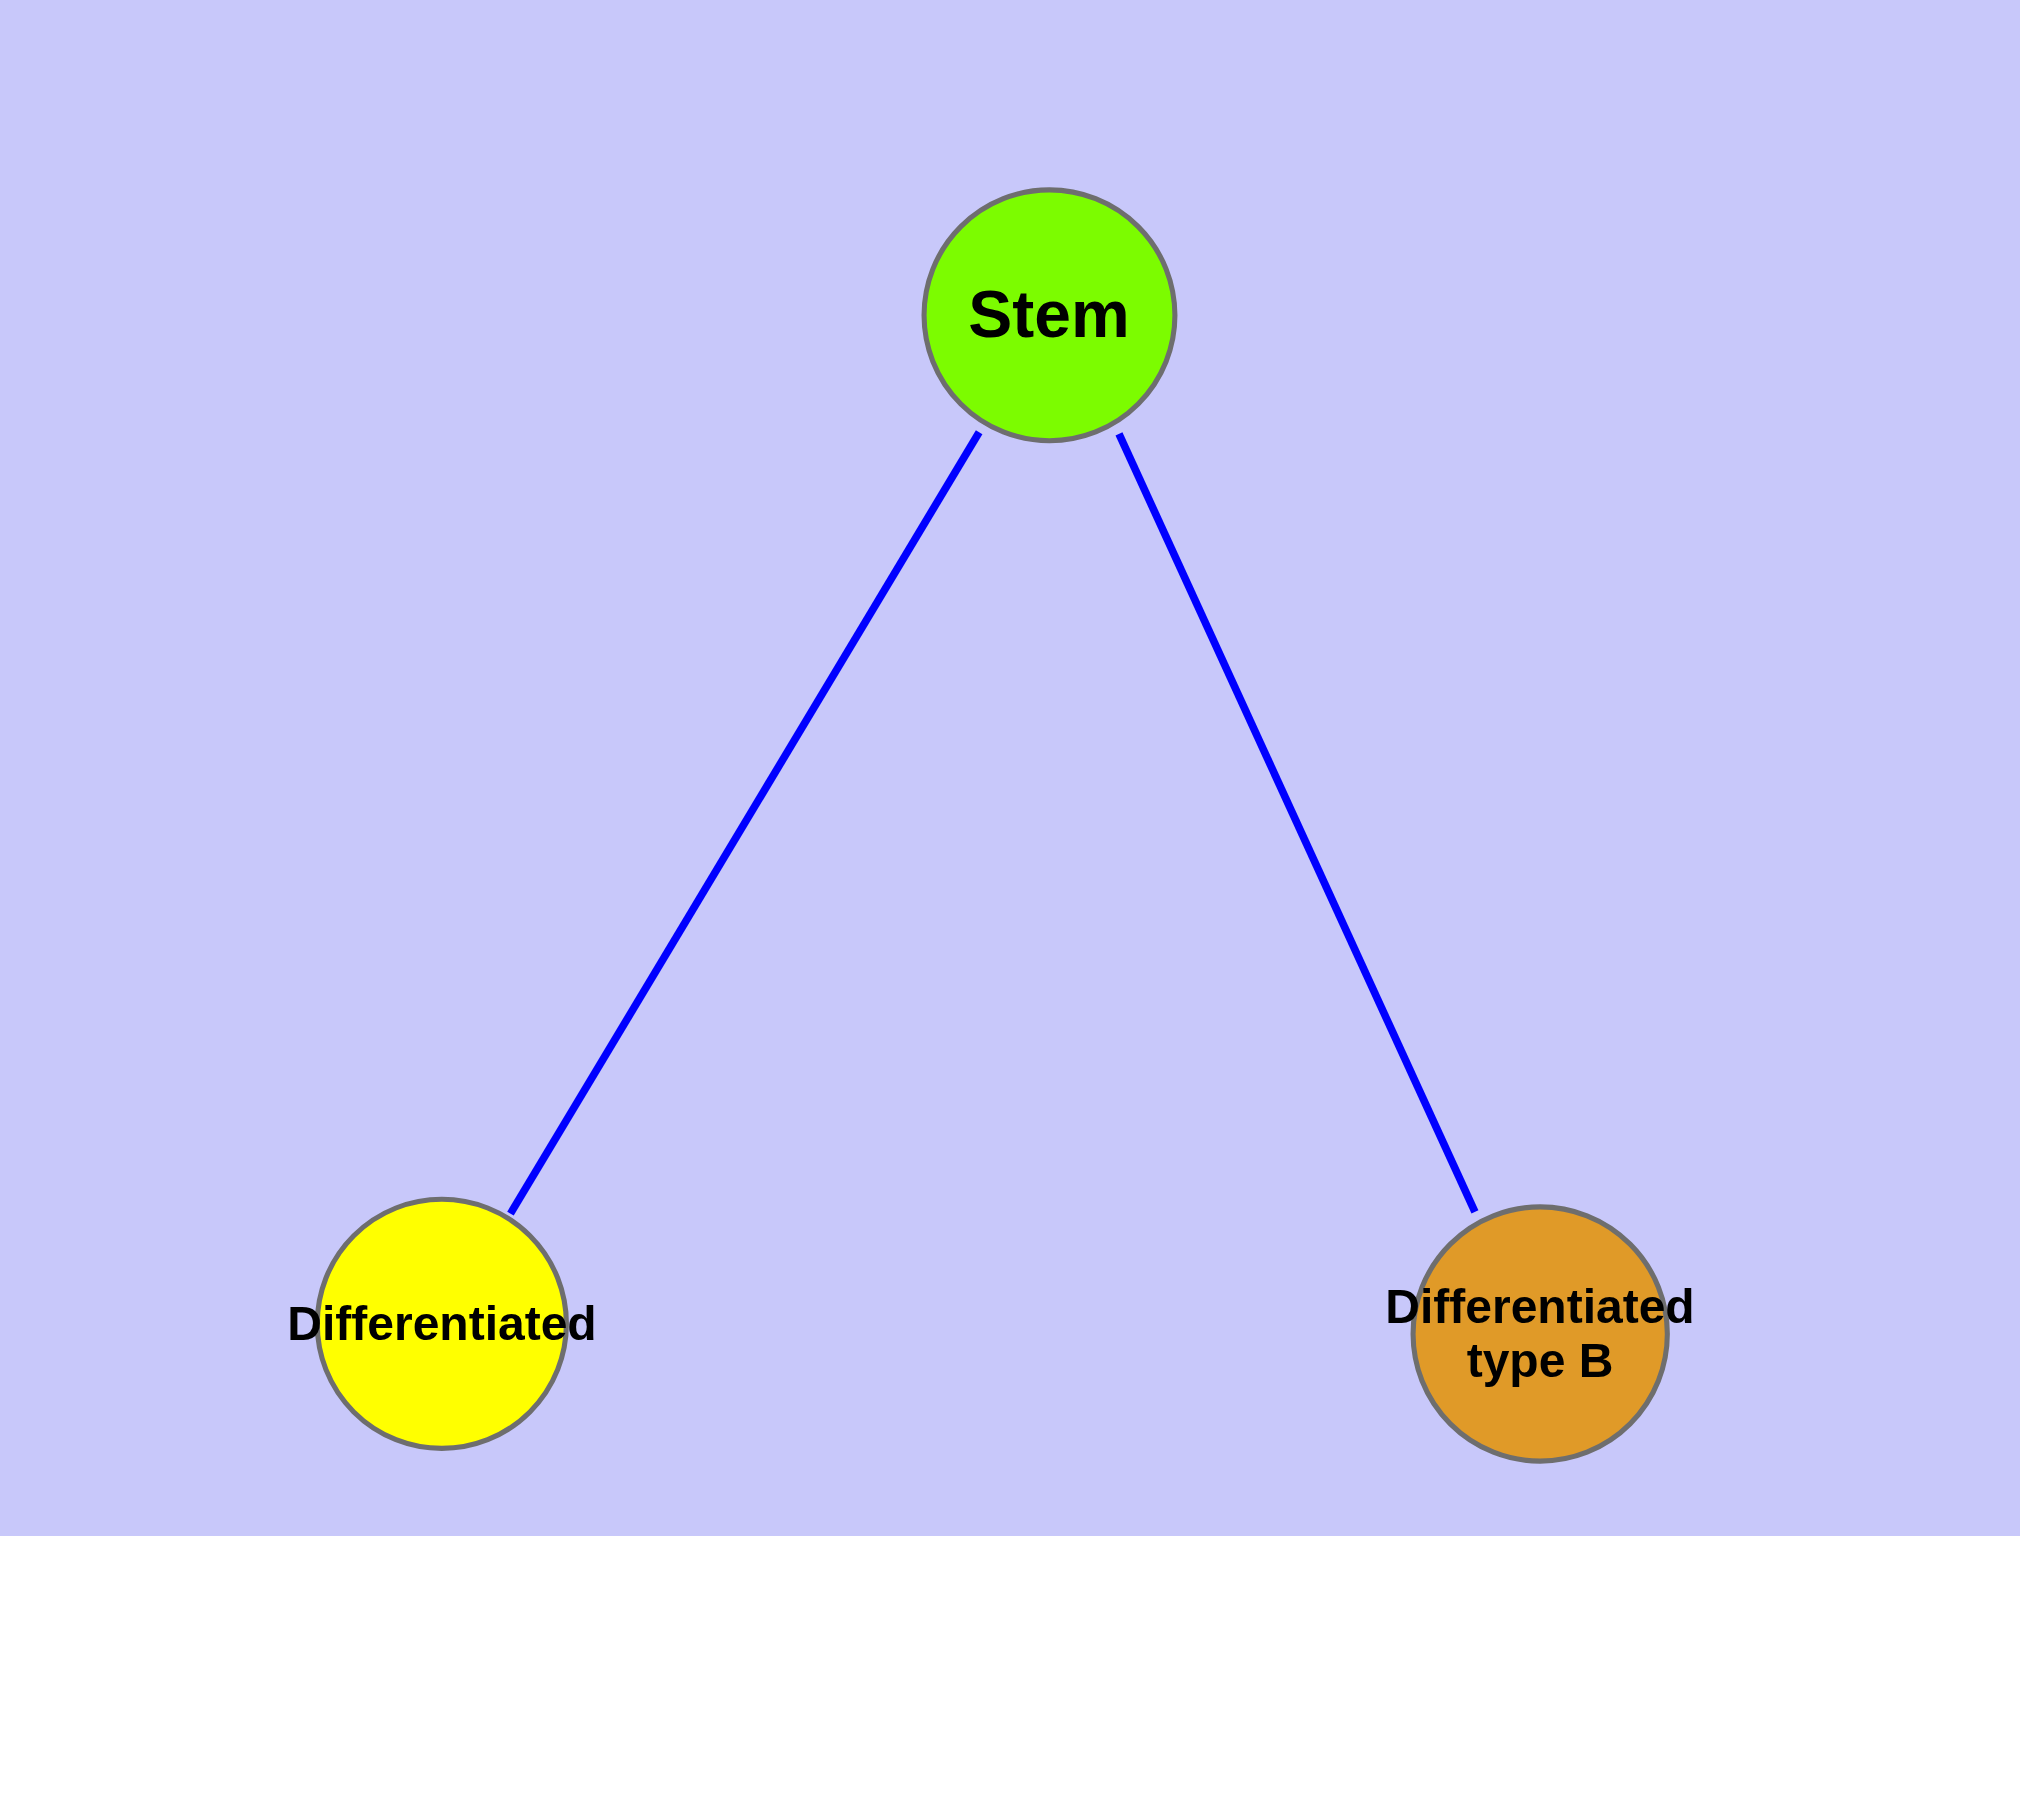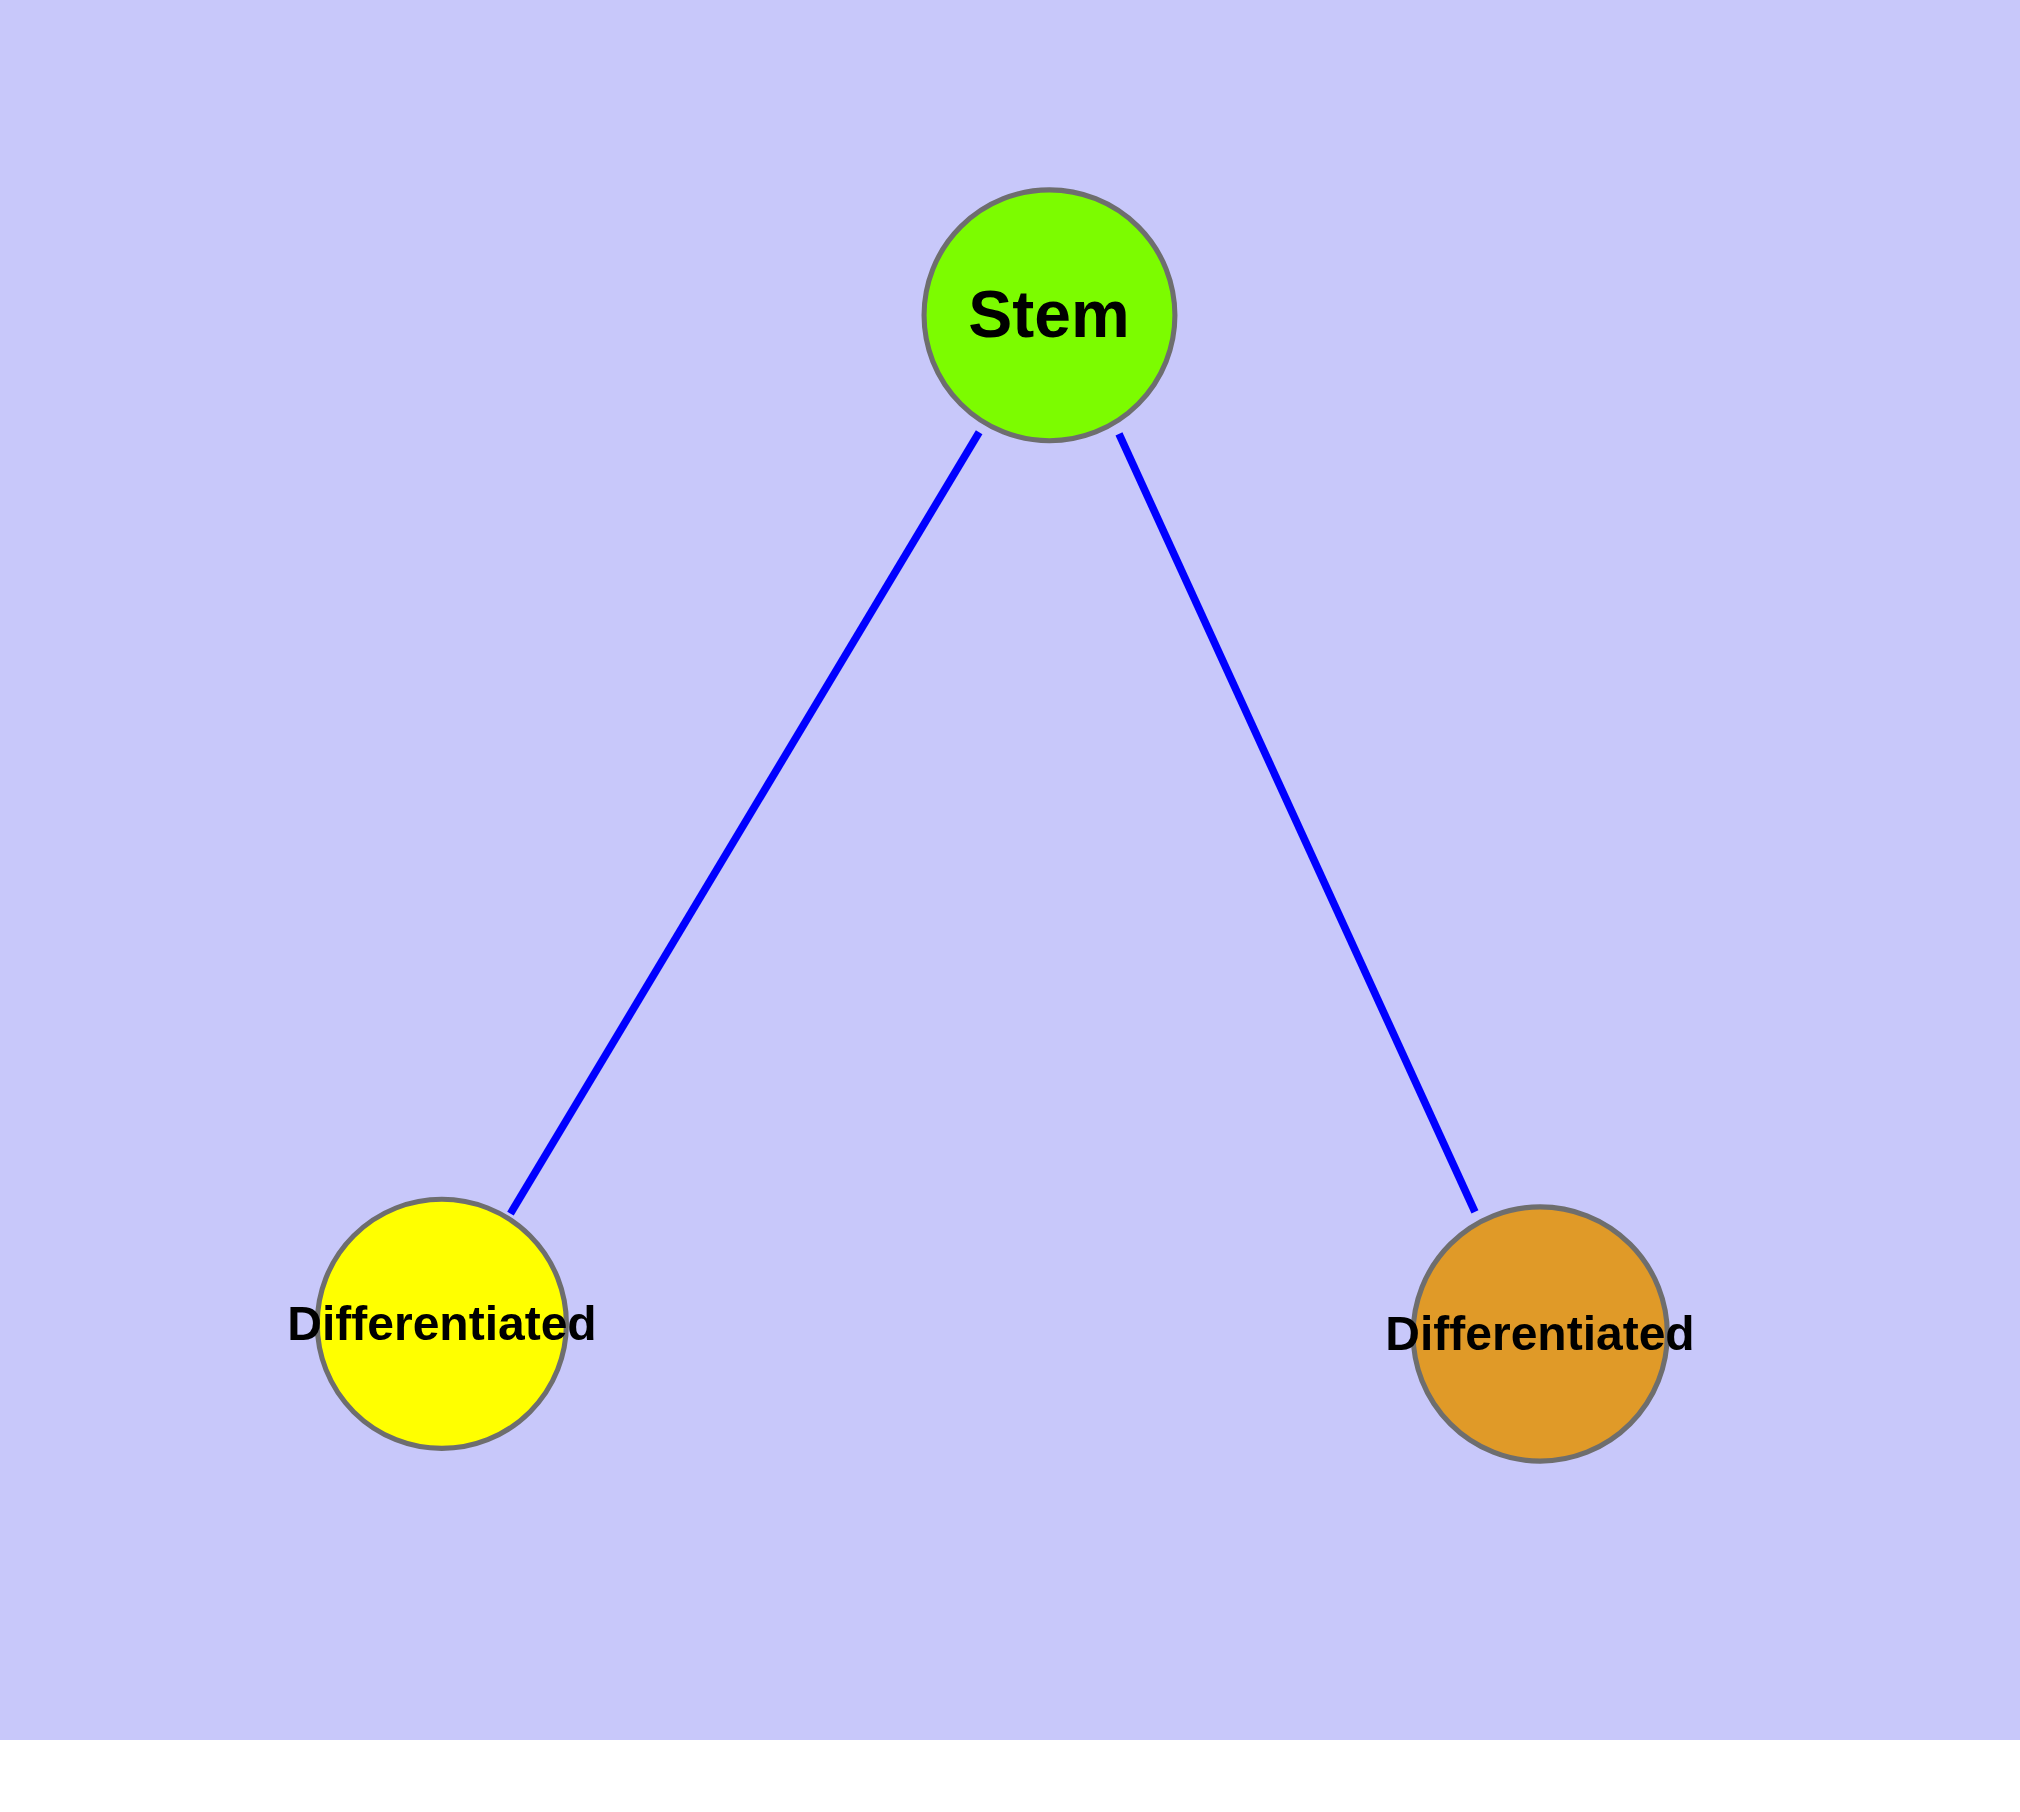--- a/index.html
+++ b/index.html
@@ -42,21 +42,21 @@
     font-size: 66px;
   }
   .node-label.wide {
     font-size: 48px;
   }
   .lbl-line { display: block; }
 </style>
 </head>
 <body>
 
-<div id="canvas" style="width: 2021px; height: 1740px;">
+<div id="canvas" style="width: 2021px; height: 1536px;">
 
   <div id="bg-rect" style="background: rgb(200, 200, 250);"></div>
 
   <svg id="graph-svg" viewBox="0 0 2384 2138" style="width: 2021px; height: 1812px;">
     <g>
       <line id="edge0" stroke-linecap="butt" x1="1155" y1="510" x2="602" y2="1432" stroke="#0000ff" stroke-width="9"></line>
       <line id="edge1" stroke-linecap="butt" x1="1320" y1="512" x2="1740" y2="1430" stroke="#0000ff" stroke-width="9"></line>
     </g>
     <g>
       <circle id="node0" cx="1238" cy="372" r="148" fill="#7cfc00" stroke="#6e6e6e" stroke-width="6"></circle>
@@ -68,16 +68,17 @@
   <div class="node-label big" id="label0" style="left: 1049px; top: 315px;">
     <span class="lbl-line">Stem</span>
   </div>
 
   <div class="node-label wide" id="label1" style="left: 442px; top: 1324px;">
     <span class="lbl-line">Differentiated</span>
   </div>
 
   <div class="node-label wide" id="label2" style="left: 1540px; top: 1334px;">
     <span class="lbl-line">Differentiated</span>
+    <span class="lbl-line">type B</span>
   </div>
 
 </div>
 
 
 </body></html>

